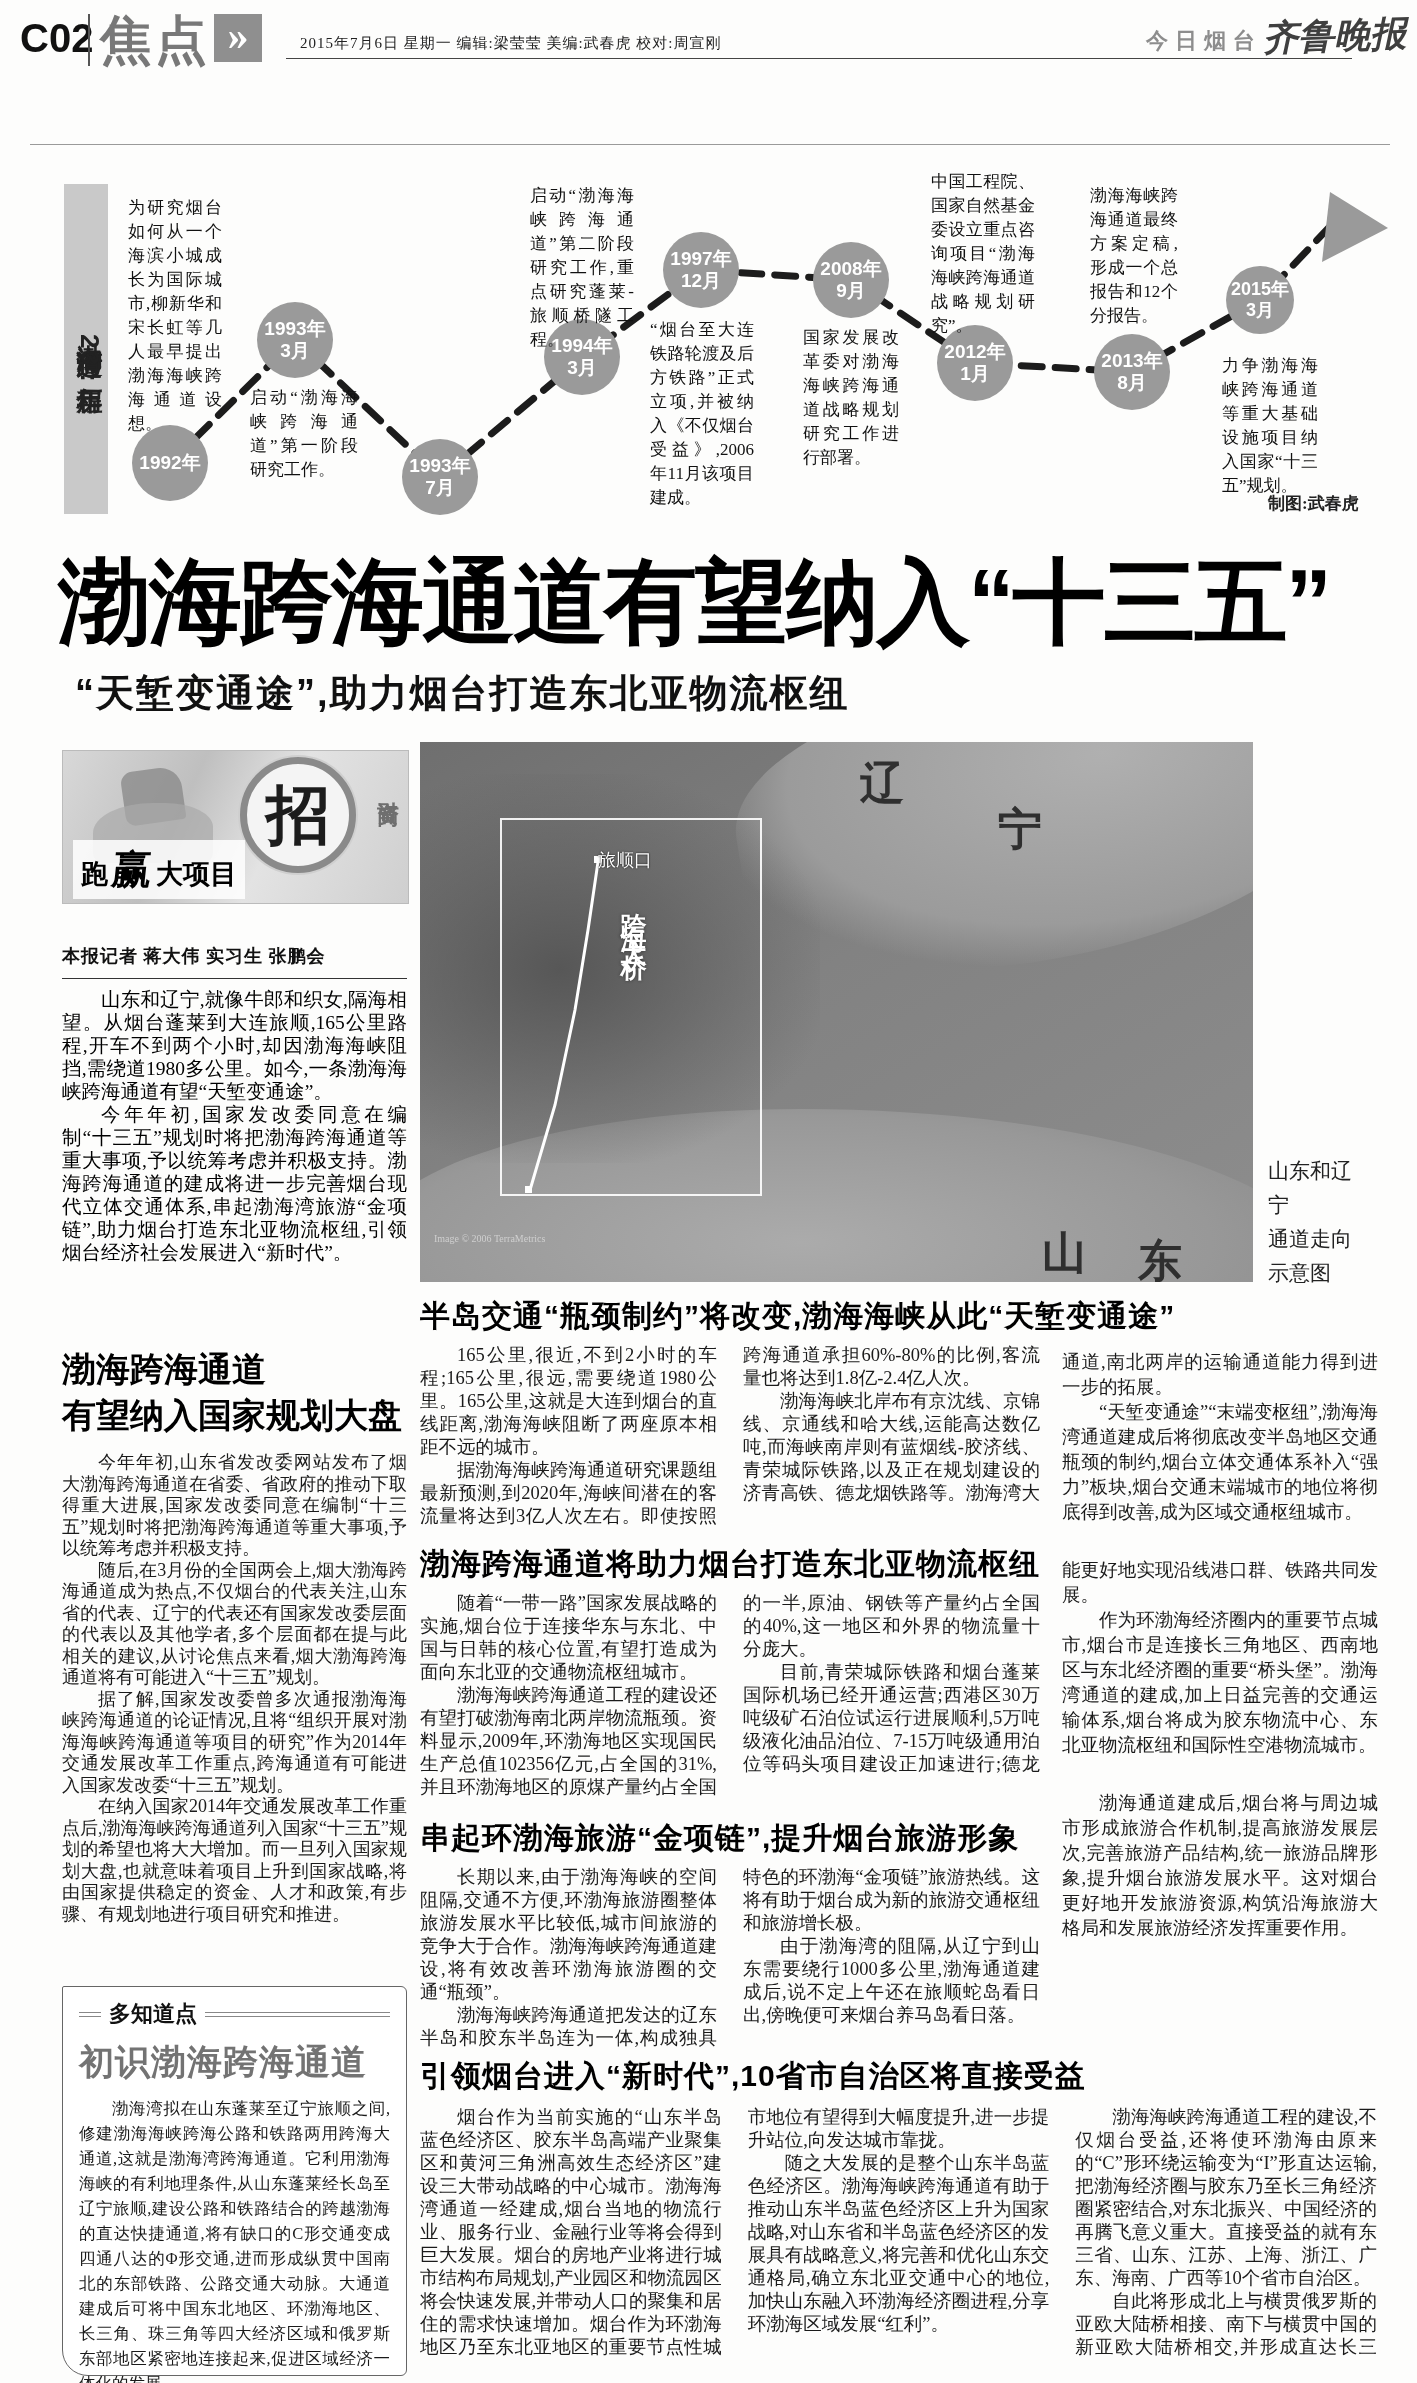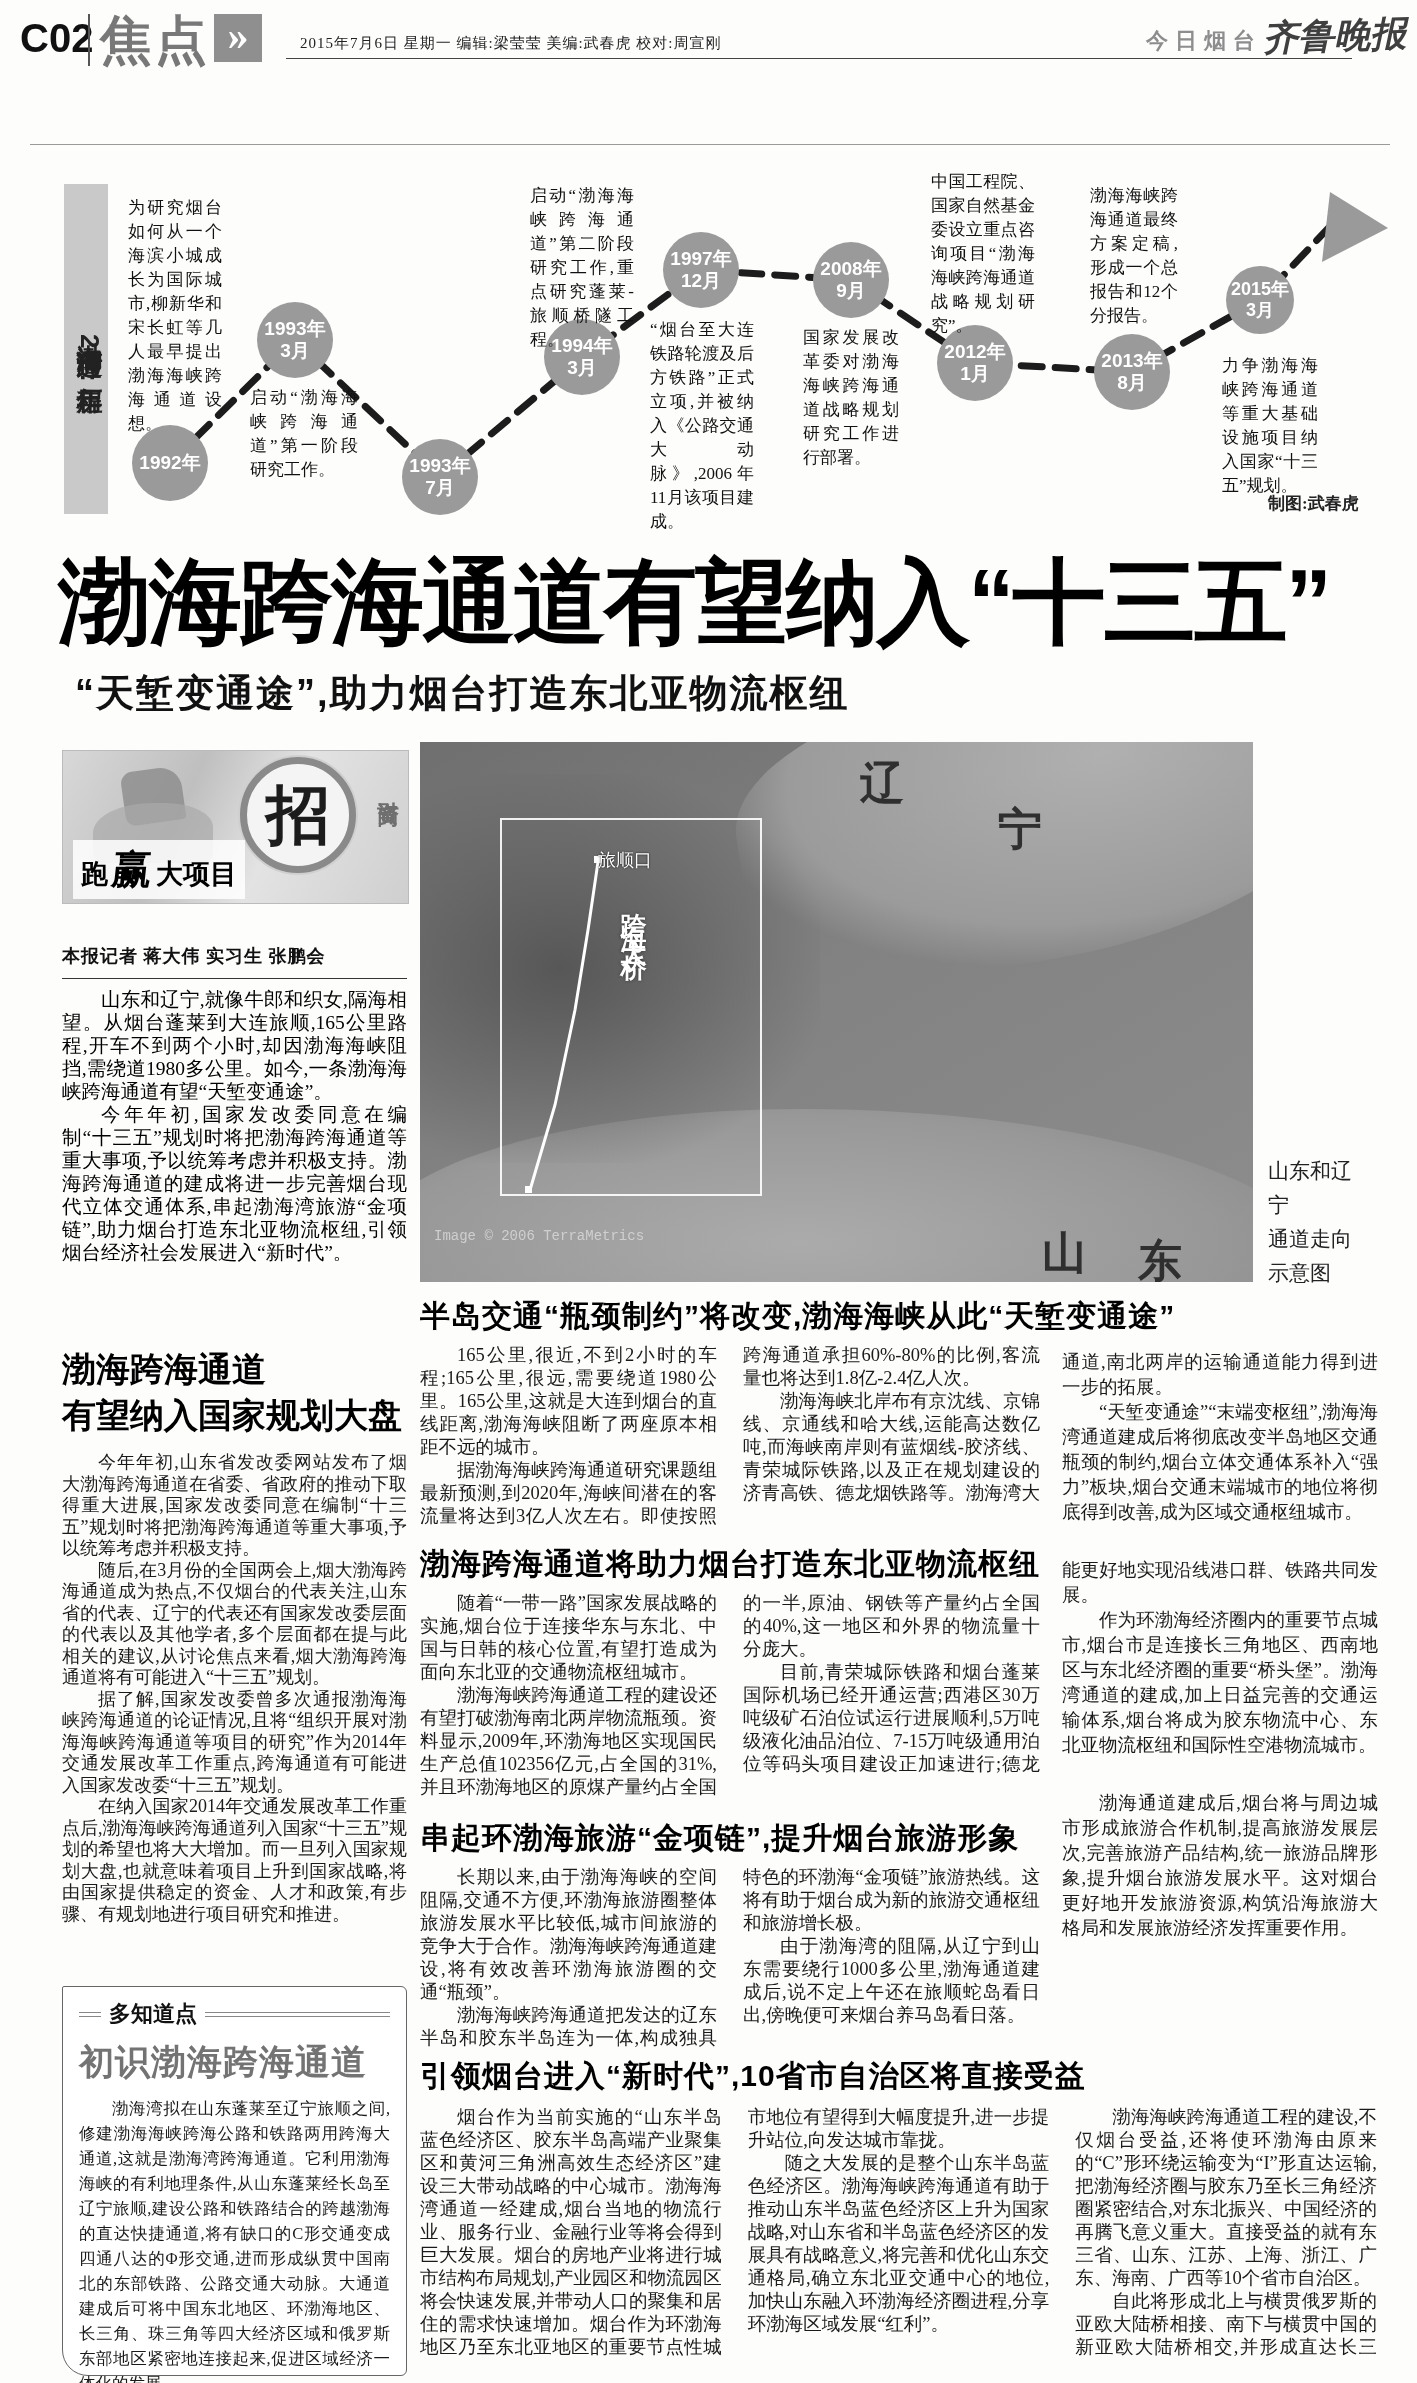--- a/index.html
+++ b/index.html
@@ -110,22 +110,22 @@
        border:2px solid rgba(255,255,255,.9);}
   .map-route{position:absolute;left:0;top:0;width:833px;height:540px;}
   .map-label-liao{position:absolute;left:440px;top:12px;font-size:44px;font-weight:700;color:#2f2f2f;}
   .map-label-ning{position:absolute;left:578px;top:58px;font-size:44px;font-weight:700;color:#2f2f2f;}
   .map-label-shan{position:absolute;left:622px;top:482px;font-size:44px;font-weight:700;color:#2f2f2f;}
   .map-label-dong{position:absolute;left:718px;top:490px;font-size:44px;font-weight:700;color:#2f2f2f;}
   .map-label-bridge{position:absolute;left:196px;top:150px;writing-mode:vertical-rl;
        font-size:26px;letter-spacing:14px;color:#fff;font-weight:700;text-shadow:0 0 3px #333;}
   .map-label-port{position:absolute;left:178px;top:106px;font-size:18px;color:#fff;
        text-shadow:0 0 2px #000;}
-  .map-attr{position:absolute;left:14px;bottom:38px;font-size:14px;color:#d8d8d8;opacity:.85;
-       font-family:Liberation Mono, monospace;}
+  .map-attr{position:absolute;left:14px;bottom:38px;font-size:10px;color:#d8d8d8;opacity:.85;
+       font-family:Liberation Serif, serif;}
   .map-caption{position:absolute;left:1268px;top:1154px;width:96px;font-size:21px;
        line-height:34px;color:#222;}
   
   .sec-head{position:absolute;left:420px;font-size:30px;font-weight:900;color:#000;
        font-family:"Liberation Sans",sans-serif;letter-spacing:1px;white-space:nowrap;}
   .sh1{top:1296px;} .sh2{top:1544px;} .sh3{top:1818px;} .sh4{top:2056px;}
   .sec-body{position:absolute;left:420px;width:620px;column-count:2;column-gap:26px;
        font-size:18.5px;line-height:23px;text-align:justify;overflow:hidden;}
   .sb1{top:1344px;height:198px;}
   .sb2{top:1592px;height:222px;}
@@ -173,21 +173,21 @@
   <div class="tl-circle c7">2012年
 1月</div>
   <div class="tl-circle c8">2013年
 8月</div>
   <div class="tl-circle c9">2015年
 3月</div>
 
   <div class="tl-note n1">为研究烟台如何从一个海滨小城成长为国际城市,柳新华和宋长虹等几人最早提出渤海海峡跨海通道设想。</div>
   <div class="tl-note n2">启动“渤海海峡跨海通道”第一阶段研究工作。</div>
   <div class="tl-note n4">启动“渤海海峡跨海通道”第二阶段研究工作,重点研究蓬莱-旅顺桥隧工程。</div>
-  <div class="tl-note n5">“烟台至大连铁路轮渡及后方铁路”正式立项,并被纳入《公路交通大动脉》,2006年11月该项目建成。</div>
+  <div class="tl-note n5">“烟台至大连铁路轮渡及后方铁路”正式立项,并被纳入《不仅烟台受益》,2006年11月该项目建成。</div>
   <div class="tl-note n6">国家发展改革委对渤海海峡跨海通道战略规划研究工作进行部署。</div>
   <div class="tl-note n7">中国工程院、国家自然基金委设立重点咨询项目“渤海海峡跨海通道战略规划研究”。</div>
   <div class="tl-note n8">渤海海峡跨海通道最终方案定稿,形成一个总报告和12个分报告。</div>
   <div class="tl-note n9">力争渤海海峡跨海通道等重大基础设施项目纳入国家“十三五”规划。</div>
   <div class="tl-credit">制图:武春虎</div>
 
   <div class="headline">渤海跨海通道有望纳入“十三五”</div>
   <div class="subhead">“天堑变通途”,助力烟台打造东北亚物流枢纽</div>
 
   <div class="promo">

